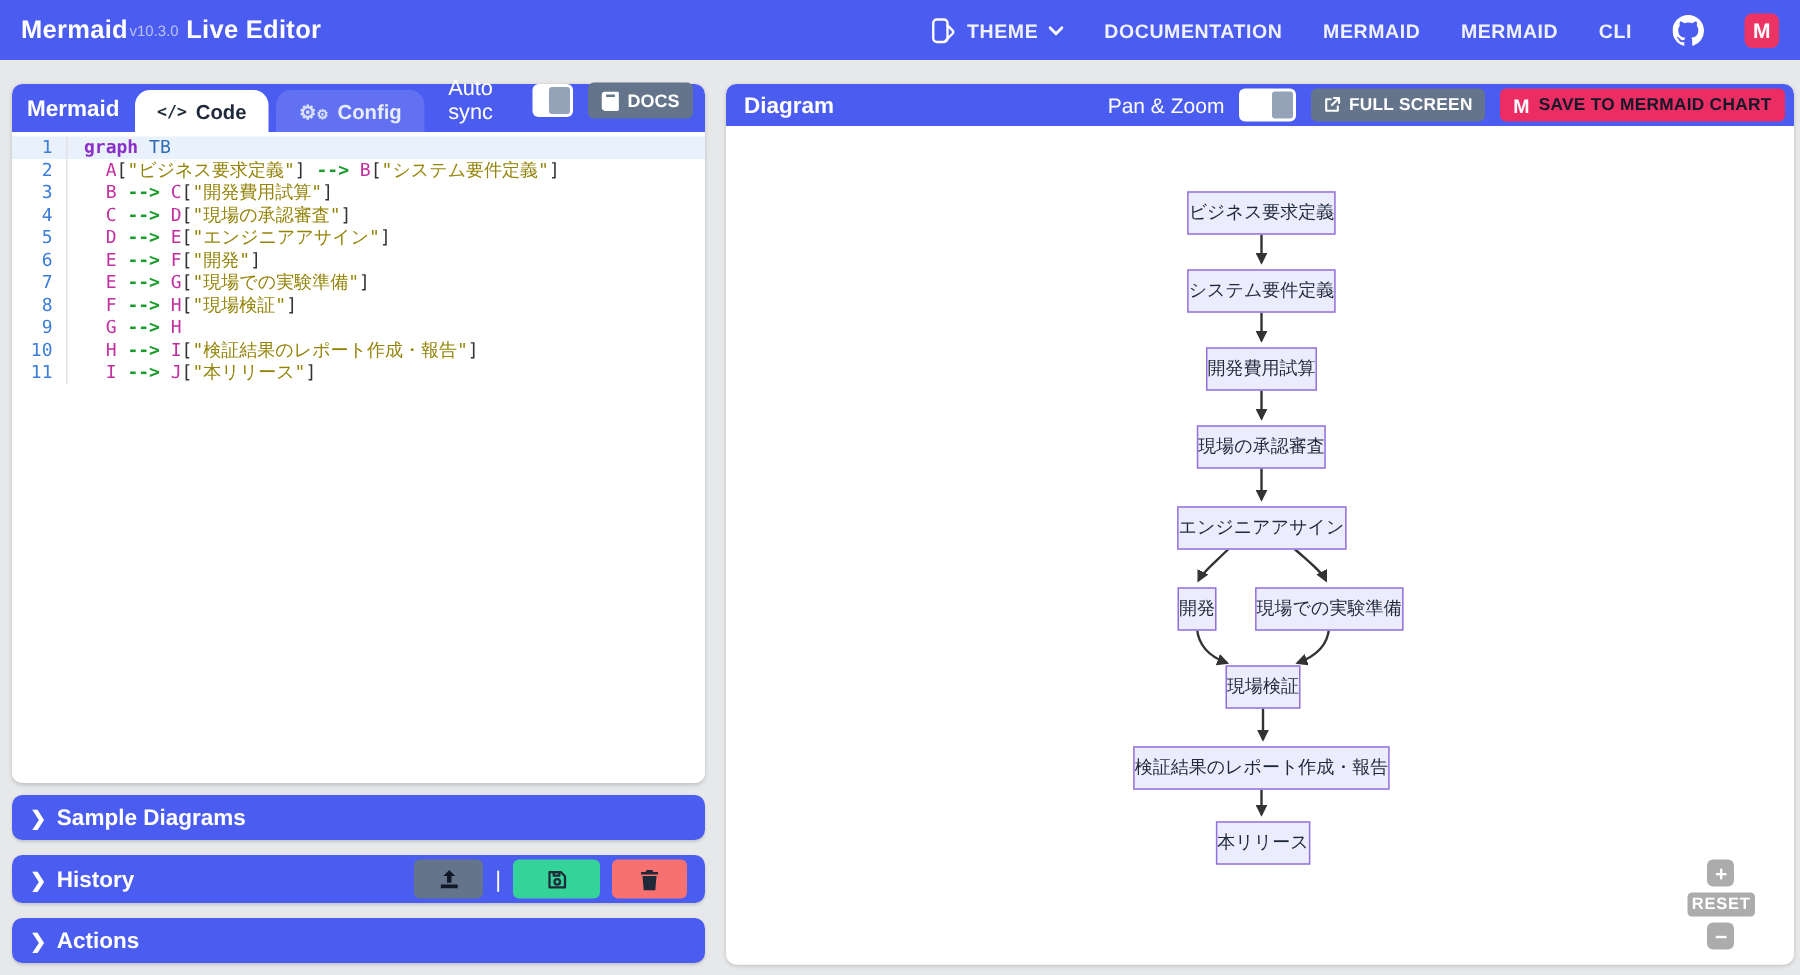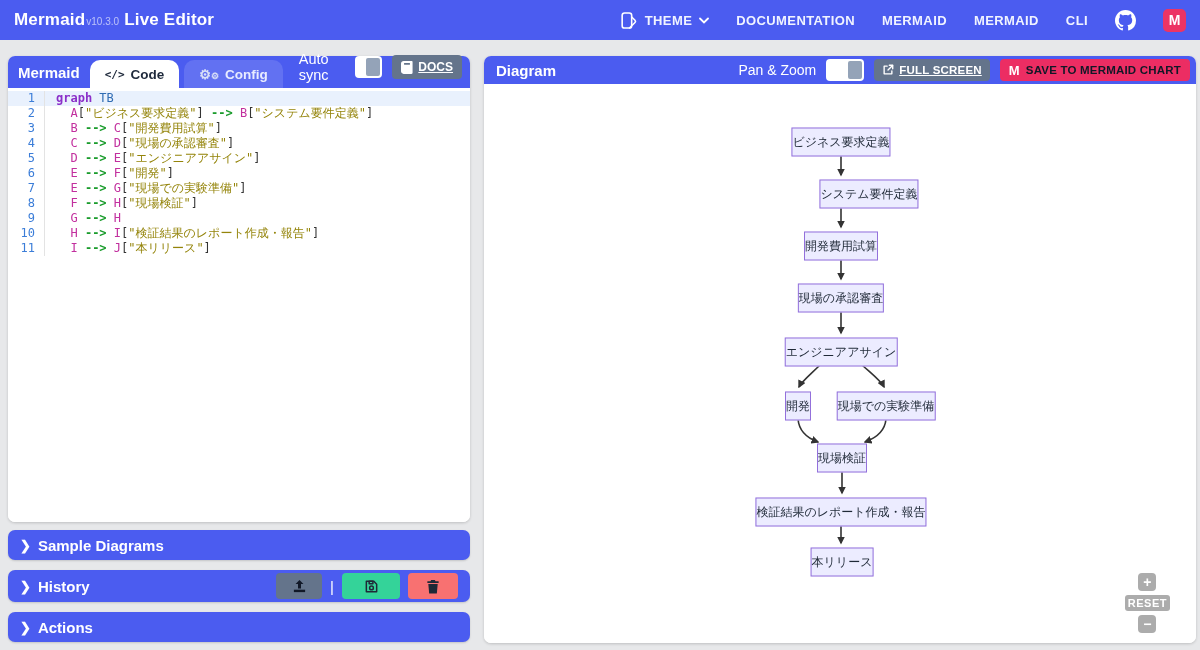--- a/index.html
+++ b/index.html
@@ -31,21 +31,21 @@
          border-radius:10px 10px 0 0; font-size:13.5px; font-weight:700; cursor:pointer; }
   .tab.active { background:#fff; color:#1e293b; }
   .tab.inactive { background:rgba(255,255,255,.13); color:#e8ecff; margin-left:5px; }
   .tab-code-icon { font-family:"DejaVu Sans Mono", monospace; font-size:11px; font-weight:700; }
   .gear { font-size:13px; color:#d9e0f7; }
   .head-right { margin-left:auto; display:flex; align-items:center; gap:10px; margin:0 8px 5px 0; }
   .autosync-label { font-size:14.5px; color:#fff;padding-left:16px; }
   .toggle { width:38px; height:22px; background:#fff; border-radius:4px; position:relative; cursor:pointer; }
   .toggle .knob { position:absolute; right:2px; top:2px; width:14px; height:18px; background:#94a3b8; border-radius:2px; }
   .gbtn { border:none; background:#64748b; color:#fff; border-radius:4px; font-weight:700;
-          display:flex; align-items:center; gap:5px; cursor:pointer; font-family:inherit;text-decoration:underline; }
+          display:flex; align-items:center; gap:5px; cursor:pointer; font-family:inherit; }
   .docs-btn { height:24px; font-size:12px; padding:0 9px; }
 
   .code-area { position:absolute; top:32px; left:0; right:0; bottom:0; overflow:hidden;
                font-family:"DejaVu Sans Mono", monospace; font-size:12px; padding-top:3px;
                border-radius:0 0 7px 7px; background:#fff; cursor:text; }
   .cl { display:flex; height:15px; line-height:15px; white-space:pre; }
   .cl.active { background:#e9f1fd; }
   .ln { width:36px; flex:0 0 auto; text-align:right; padding-right:9px; color:#3b7dd8; }
   .lc { flex:1; border-left:1px solid #e3e3e3; padding-left:11px; color:#333; }
   .tok-kw { color:#8b2fc9; font-weight:700;margin-top:16px; }
@@ -264,21 +264,21 @@
           <path d="M336 281 C326 291, 318 297, 315 303"></path>
           <path d="M378 281 C389 291, 397 297, 400 303"></path>
           <path d="M314 335 C315 347, 323 354, 334 358"></path>
           <path d="M402 335 C401 347, 392 354, 381 358"></path>
           <path d="M358 387 V409"></path>
           <path d="M357 441 V459"></path>
         </g>
       </svg>
 
       <div class="fnode" style="left:357px; top:58px;">ビジネス要求定義</div>
-      <div class="fnode" style="left:357px; top:110px;margin-left:28px;">システム要件定義</div>
+      <div class="fnode" style="left:357px; top:110px;">システム要件定義</div>
       <div class="fnode" style="left:357px; top:162px;">開発費用試算</div>
       <div class="fnode" style="left:357px; top:214px;">現場の承認審査</div>
       <div class="fnode" style="left:357px; top:268px;">エンジニアアサイン</div>
       <div class="fnode" style="left:314px; top:322px;">開発</div>
       <div class="fnode" style="left:402px; top:322px;">現場での実験準備</div>
       <div class="fnode" style="left:358px; top:374px;">現場検証</div>
       <div class="fnode" style="left:357px; top:428px;">検証結果のレポート作成・報告</div>
       <div class="fnode" style="left:358px; top:478px;">本リリース</div>
 
       <div class="zoomctl">

